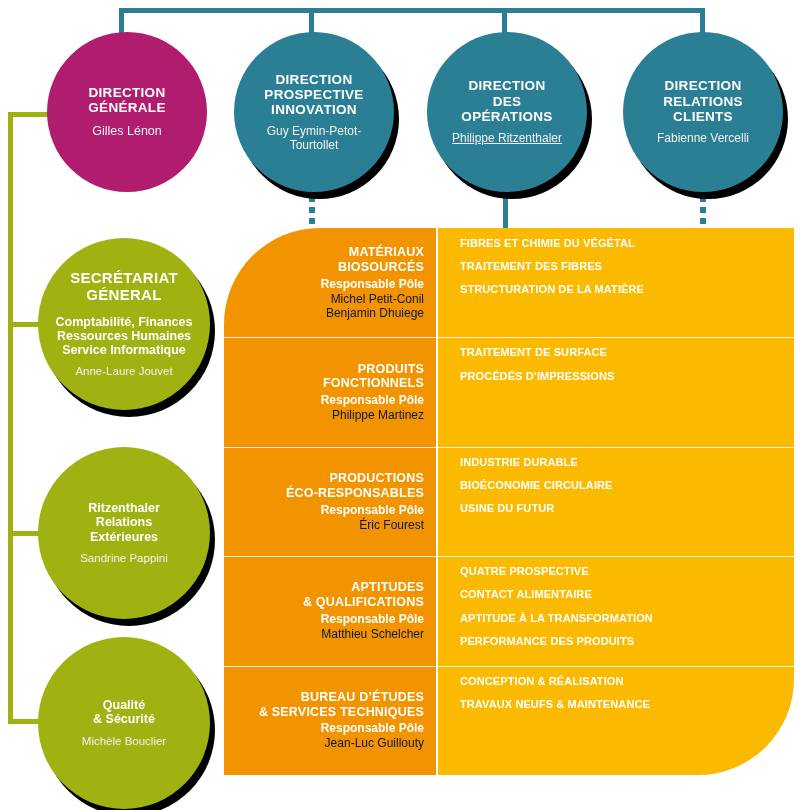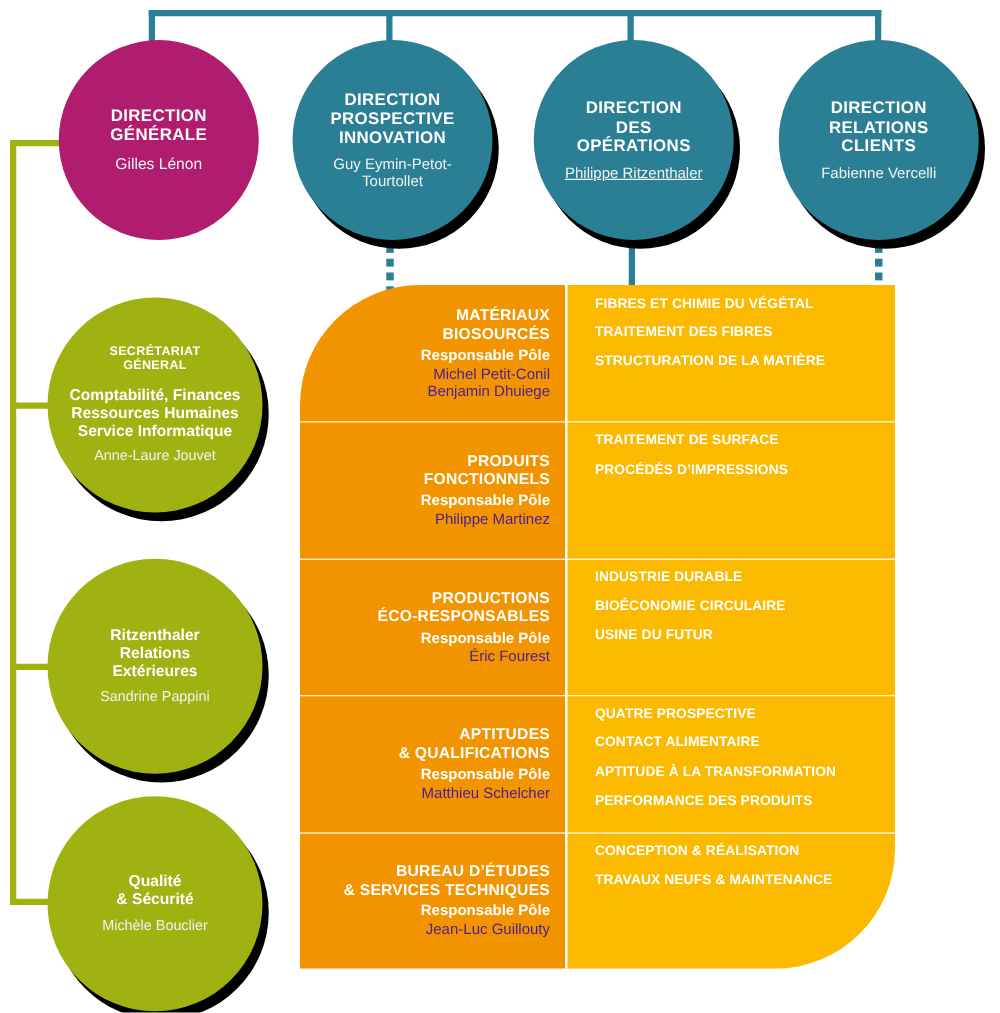--- a/index.html
+++ b/index.html
@@ -62,37 +62,37 @@
 
   #n-dop { left: 427px; top: 32px;  width: 160px; height: 160px; background: #2a7f94; }
   #n-dop .t { font-size: 13.5px; margin-bottom: 8px; }
   #n-dop .person { font-size: 12px; text-decoration: underline; }
 
   #n-drc { left: 623px; top: 32px;  width: 160px; height: 160px; background: #2a7f94; }
   #n-drc .t { font-size: 13.5px; margin-bottom: 8px; }
   #n-drc .person { font-size: 12px; }
 
   #n-sg  { left: 38px;  top: 238px; width: 172px; height: 172px; background: #9fb211; }
-  #n-sg .t { font-size: 10px; margin-bottom: 11px; }
+  #n-sg .t { font-size: 15px; margin-bottom: 11px; }
   #n-sg .sub { font-size: 12.5px; margin-bottom: 7px; }
   #n-sg .person { font-size: 11.5px; }
 
   #n-com { left: 38px;  top: 447px; width: 172px; height: 172px; background: #9fb211; }
   #n-com .sub { font-size: 12.5px; margin-bottom: 8px; }
   #n-com .person { font-size: 11.5px; }
 
   #n-qs  { left: 38px;  top: 637px; width: 172px; height: 172px; background: #9fb211; }
   #n-qs .sub { font-size: 12.5px; margin-bottom: 8px; }
   #n-qs .person { font-size: 11.5px; }
 
   
   #panel {
     position: absolute;
-    left: 240px; top: 228px;
-    width: 476px; height: 547px;
+    left: 224px; top: 228px;
+    width: 570px; height: 547px;
     border-top-left-radius: 96px;
     border-bottom-right-radius: 96px;
     overflow: hidden;
     z-index: 4;
     display: flex; flex-direction: column;
   }
   .prow { display: flex; flex: 1 1 0; position: relative; }
   .prow + .prow::before {
     content: ""; position: absolute; left: 0; top: 0;
     width: 100%; height: 1px; background: #ffffff; opacity: .85;
@@ -108,21 +108,21 @@
   .pright {
     flex: 1; background: #fbba00;
     display: flex; flex-direction: column;
     justify-content: flex-start;
     padding: 4px 10px 4px 22px;
     color: #ffffff;
     border-left: 2px solid #ffffff;
   }
   .pleft .ptitle { font-size: 12.5px; font-weight: bold; line-height: 1.18; letter-spacing: .2px; }
   .pleft .prole  { font-size: 12px; font-weight: bold; line-height: 1.25; margin-top: 2px; }
-  .pleft .pname  { font-size: 12px; line-height: 1.2; color: #4c1d95; }
+  .pleft .pname  { font-size: 12px; line-height: 1.2; color: #0f172a; }
   .pright .item  { font-size: 11px; font-weight: bold; letter-spacing: .1px; line-height: 1.2; padding: 5px 0; }
 </style>
 </head>
 <body>
 
 <div id="chart">
 
   <div class="bus-h" style="left:119px; top:8px; width:586px; height:5px;"></div>
   <div class="bus-v" style="left:119px; top:8px; width:5px; height:32px;"></div>
   <div class="bus-v" style="left:309px; top:8px; width:5px; height:40px;"></div>

